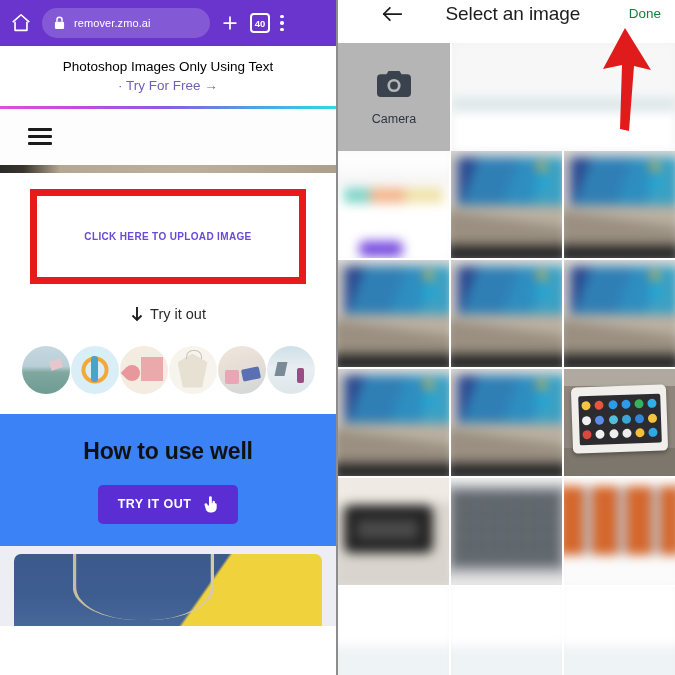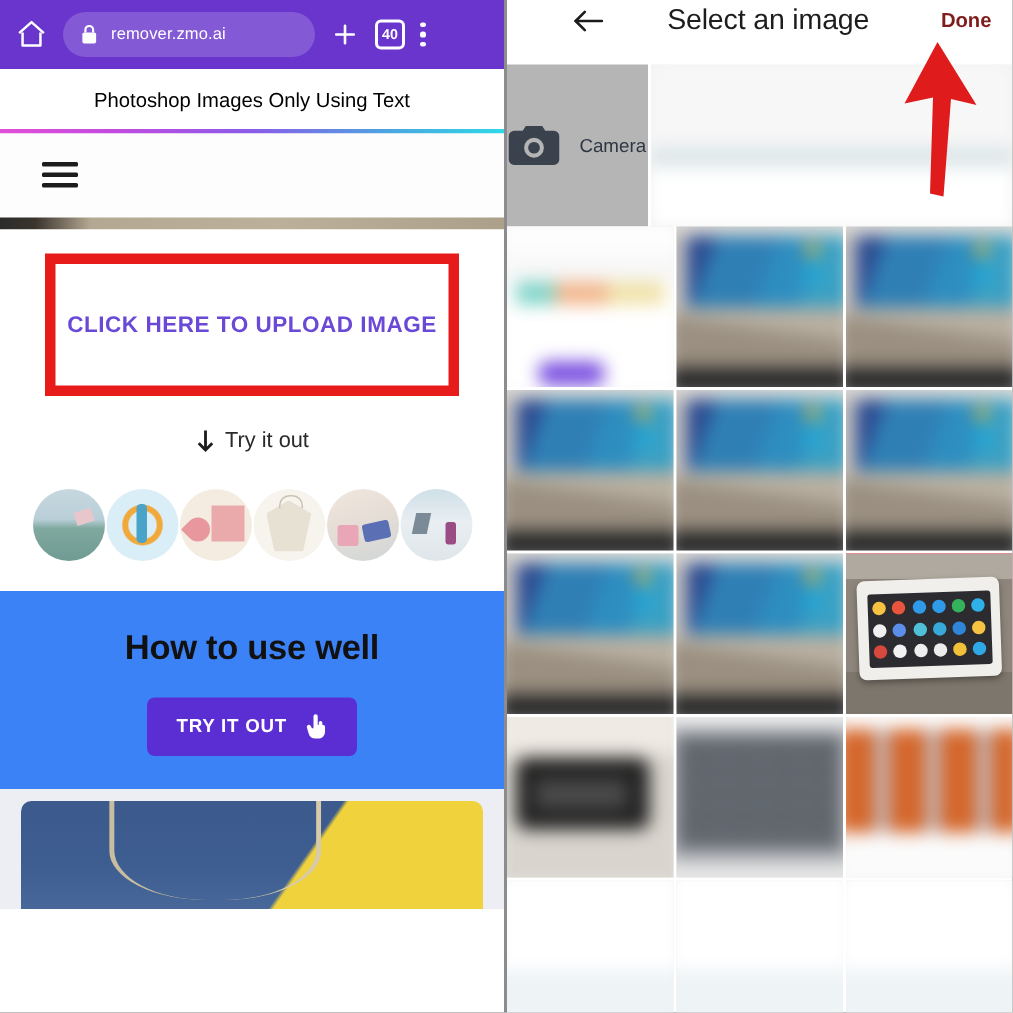--- a/index.html
+++ b/index.html
@@ -97,21 +97,21 @@
   
   .upload-wrap { padding: 16px 30px 0; }
   .upload-anno {
     border: 7px solid #e81b1b;
     background: #ffffff;
     height: 95px;
     display: flex; align-items: center; justify-content: center;
   }
   .upload-label {
     color: #6a49d6;
-    font-size: 15px;
+    font-size: 10px;
     font-weight: bold;
     letter-spacing: .35px;
     text-align: center;
   }
 
   .tryitout-row {
     padding: 22px 0 16px;
     display: flex; align-items: center; justify-content: center; gap: 6px;
   }
   .down-arrow { width: 14px; height: 16px; }
@@ -204,28 +204,28 @@
   }
   .back-icon { width: 21px; height: 18px; flex: 0 0 auto; }
   .picker-title {
     flex: 1 1 auto;
     text-align: center;
     font-size: 19px;
     color: #1d1d1d;
     letter-spacing: -.1px;
     padding-right: 6px;
   }
-  .done-btn { font-size: 13.5px; color: #7f1d1d; flex: 0 0 auto; cursor: pointer; font-weight: bold; }
+  .done-btn { font-size: 13.5px; color: #15803d; flex: 0 0 auto; cursor: pointer; }
 
   
   .source-row { display: flex; gap: 2px; height: 108px; }
   .src-tile {
-    width: 94px;
+    width: 112px;
     background: #b5b5b5;
-    display: flex; flex-direction: row;
+    display: flex; flex-direction: column;
     align-items: center; justify-content: center;
     gap: 13px;
     cursor: pointer;
   }
   .src-label { font-size: 12.5px; color: #2e3642; }
   .src-icon { width: 34px; height: 30px; }
   .src-filler { flex: 1 1 auto; position: relative; overflow:hidden; background:#f2f2f2; }
   .src-filler::before{content:"";position:absolute;inset:0;
      background:linear-gradient(180deg,#f7f7f7 0 48%,#dfe8ea 52% 62%,#ffffff 66% 100%);filter:blur(5px);}
 
@@ -327,20 +327,21 @@
 
       <span class="kebab">
           <i></i>
           <i></i>
           <i></i>
         </span>
     </div>
 
     <div class="promo">
       <div class="promo-line1">Photoshop Images Only Using Text</div>
+      <div class="promo-line2">· Try For Free →</div>
     </div>
     <div class="grad-line"></div>
 
     <div class="site-header">
       <span class="hamburger">
           <i></i>
           <i></i>
           <i></i>
         </span>
     </div>

